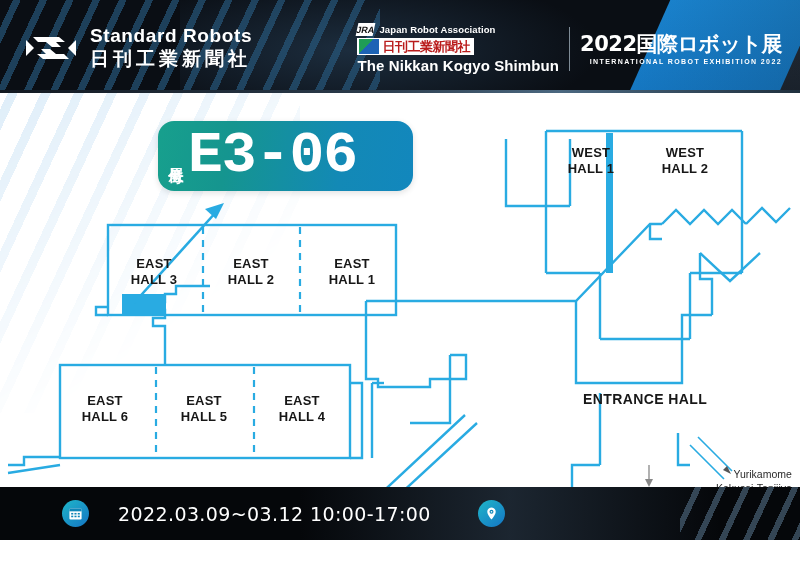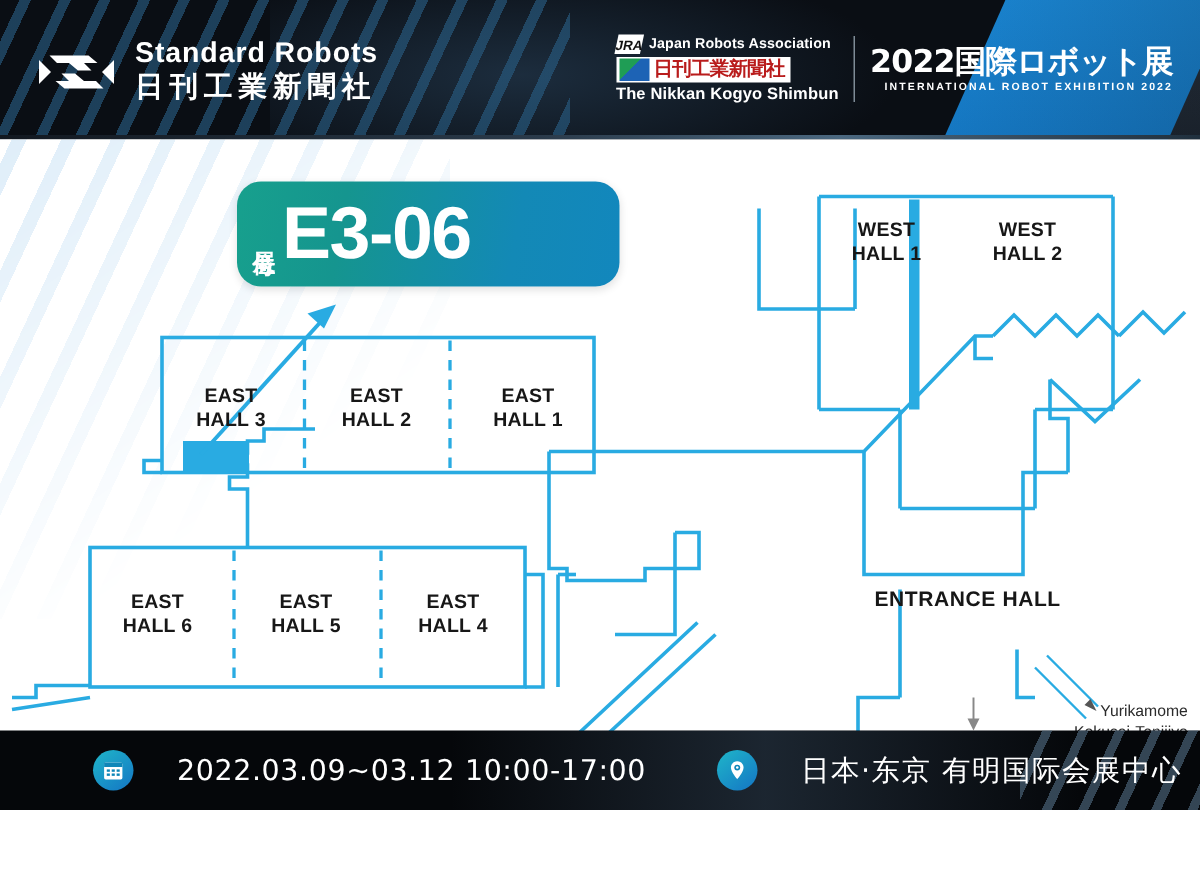--- a/index.html
+++ b/index.html
@@ -74,21 +74,21 @@
     padding:1px 4px 1px 2px;
   }
   .nikkan-sq{
     width:20px;height:15px;
     background:linear-gradient(135deg,#1f9d55 0%,#1f9d55 40%,#1d63b5 42%,#1d63b5 100%);
   }
   .nikkan-cn{
     color:#b91c1c;font-size:13px;font-weight:bold;line-height:14px;white-space:nowrap;
     font-family:"DejaVu Sans","Liberation Sans",sans-serif;letter-spacing:-.5px;
   }
-  .jra-sub{color:#fff;font-size:11px;font-weight:bold;letter-spacing:.1px;white-space:nowrap;}
+  .jra-sub{color:#fff;font-size:15px;font-weight:bold;letter-spacing:.1px;white-space:nowrap;}
   .evt-div{width:1px;height:44px;background:#7e8b96;}
   .evt-r{display:flex;flex-direction:column;gap:3px;align-items:flex-end;}
   .evt-title{
     color:#fff;font-size:21px;font-weight:bold;white-space:nowrap;line-height:22px;
     font-family:"DejaVu Sans","Liberation Sans",sans-serif;letter-spacing:-.5px;
   }
   .evt-sub{color:#fff;font-size:7px;font-weight:bold;letter-spacing:1.4px;white-space:nowrap;}
 
   
   .body-bg{position:absolute;left:0;top:93px;width:800px;height:440px;background:#fff;overflow:hidden;}
@@ -109,23 +109,23 @@
     display:flex;align-items:center;padding:0 14px 0 10px;box-sizing:border-box;
     box-shadow:0 2px 6px rgba(0,0,0,.12);
   }
   .badge-cn{
     color:#fff;font-size:15px;font-weight:bold;line-height:16px;
     writing-mode:vertical-rl;letter-spacing:1px;height:52px;
     font-family:"DejaVu Sans","Liberation Sans",sans-serif;
     display:flex;align-items:center;justify-content:center;
   }
   .badge-no{
-    color:#fff;font-size:49px;font-weight:bold;line-height:58px;
+    color:#fff;font-size:58px;font-weight:bold;line-height:58px;
     letter-spacing:-1px;margin-left:4px;white-space:nowrap;
-    font-family:Liberation Sans, sans-serif;
+    font-family:Liberation Mono, monospace;
   }
 
   
   .map{position:absolute;left:0;top:93px;width:800px;height:440px;}
   .hall-label{
     position:absolute;text-align:center;color:#171717;
     font-size:13px;font-weight:bold;line-height:16px;letter-spacing:.2px;
     font-family:"Liberation Sans",sans-serif;white-space:pre-line;
   }
   .entrance-label{
@@ -188,21 +188,21 @@
       <span class="brand-txt">
         <span class="brand-en">Standard Robots</span>
         <span class="brand-cn">日刊工業新聞社</span>
       </span>
     </div>
 
     <div class="evt">
       <div class="jra">
         <div class="jra-top">
           <span class="jra-badge">JRA</span>
-          <span class="jra-top-txt">Japan Robots Association</span>
+          <span class="jra-top-txt">Japan Robot Association</span>
         </div>
         <div class="nikkan">
           <span class="nikkan-sq"></span>
           <span class="nikkan-cn">日刊工業新聞社</span>
         </div>
         <span class="jra-sub">The Nikkan Kogyo Shimbun</span>
       </div>
       <div class="evt-div"></div>
       <div class="evt-r">
         <span class="evt-title">2022国際ロボット展</span>
@@ -346,17 +346,16 @@
     </div>
 
     <div class="ft-item" style="left:478px;">
       <span class="ft-ico">
         <svg width="15" height="15" viewBox="0 0 16 16">
           <path fill="#fff" d="M8 1.6c-2.5 0-4.5 2-4.5 4.5 0 3.3 4.5 8.3 4.5 8.3s4.5-5 4.5-8.3c0-2.5-2-4.5-4.5-4.5z"></path>
           <circle cx="8" cy="6.1" r="2.1" fill="#0e86b8"></circle>
           <circle cx="8" cy="6.1" r=".9" fill="#fff"></circle>
         </svg>
       </span>
-      <span class="ft-txt cn">日本·东京 有明国际会展中心</span>
     </div>
   </div>
 
 </div>
 
 </body></html>

